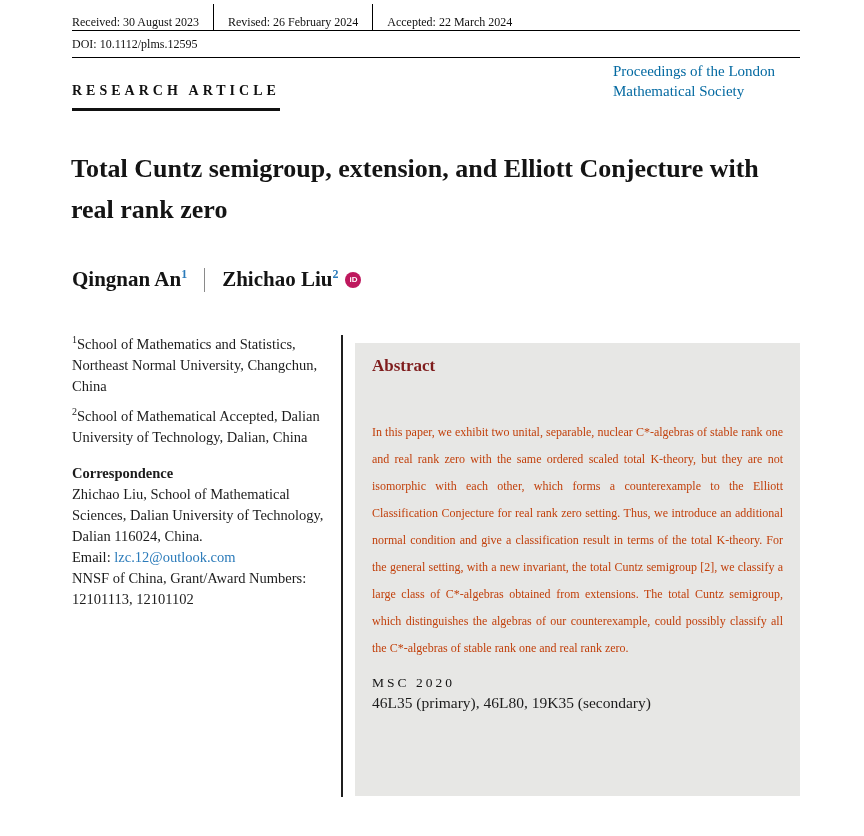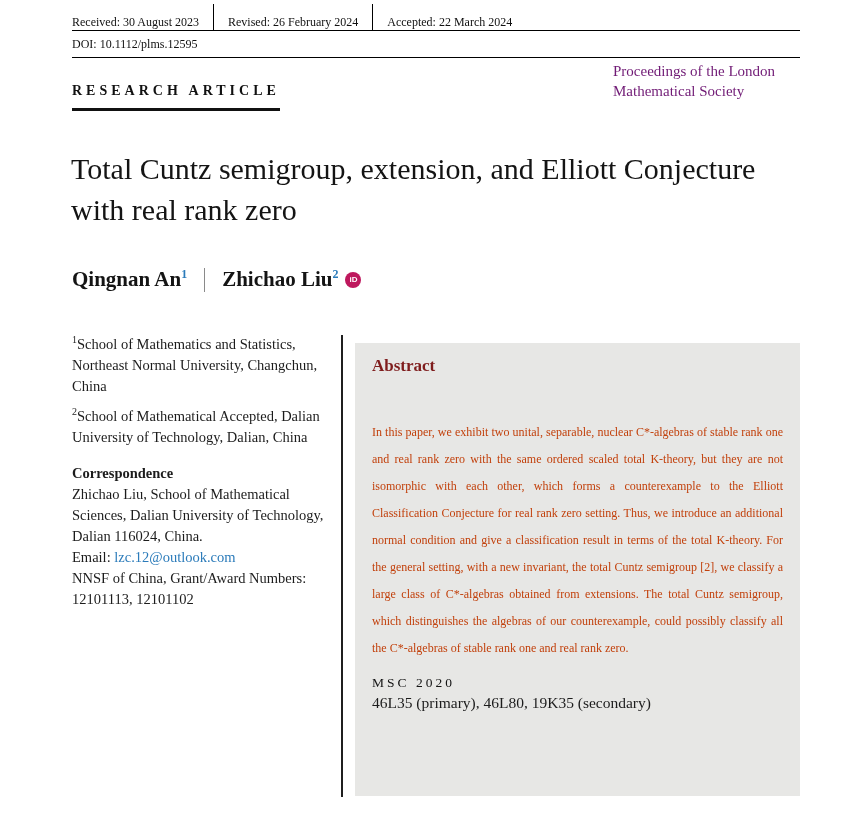--- a/index.html
+++ b/index.html
@@ -12,24 +12,24 @@
   .meta-item { padding:0 14px; }
   .meta-item:first-child { padding-left:0; }
   .meta-sep { width:1px; height:26px; background:#000; }
   .rule { position:absolute; left:72px; width:728px; height:1px; background:#000; }
   .rule-1 { top:30px; }
   .rule-2 { top:57px; }
   .doi-line { position:absolute; left:72px; top:37px; font-size:12px; color:#111; }
 
   
   .article-type { position:absolute; left:72px; top:83px; font-size:14px; font-weight:bold; letter-spacing:4px; color:#111; padding-bottom:9px; border-bottom:3px solid #111; }
-  .journal-name { position:absolute; left:613px; top:62px; width:190px; font-size:15px; line-height:19.5px; color:#701a75; }
+  .journal-name { position:absolute; left:613px; top:62px; width:190px; font-size:15px; line-height:19.5px; color:#0369a1; }
 
   
-  .article-title { position:absolute; left:71px; top:148px; width:695px; font-size:30px; line-height:41px; font-weight:normal; color:#141414; }
+  .article-title { position:absolute; left:71px; top:148px; width:695px; font-size:26px; line-height:41px; font-weight:bold; color:#141414; }
   .authors { position:absolute; left:72px; top:267px; font-size:21px; font-weight:bold; color:#141414; display:flex; align-items:center; }
   .authors sup { font-size:12px; font-weight:bold; vertical-align:super; line-height:0; }
   .sup-blue { color:#2b7bba; }
   .author-sep { display:inline-block; width:1px; height:24px; background:#8a8a8a; margin:0 17px; }
   .orcid-badge { display:inline-block; width:16px; height:16px; border-radius:50%; background:#be185d; color:#ffffff; font-family:"Liberation Sans","DejaVu Sans",sans-serif; font-size:8px; font-weight:bold; text-align:center; line-height:16px; margin-left:7px; cursor:pointer; }
 
   
   .left-col { position:absolute; left:72px; top:334px; width:268px; font-size:14.5px; line-height:21px; color:#1c1c1c; }
   .affil { margin-bottom:9px; }
   .affil sup, .left-col sup { font-size:10px; vertical-align:super; line-height:0; }

